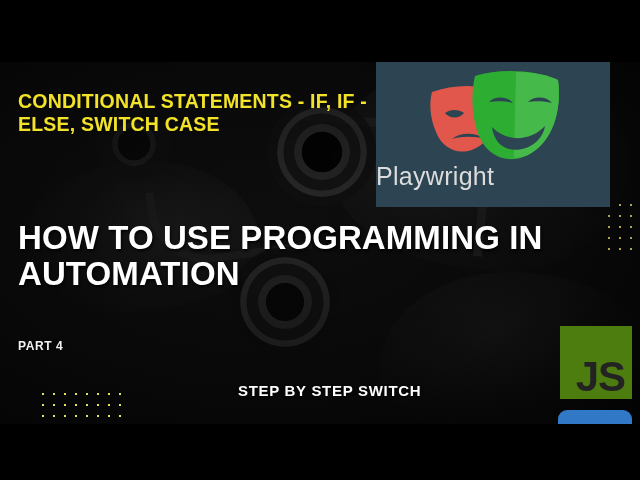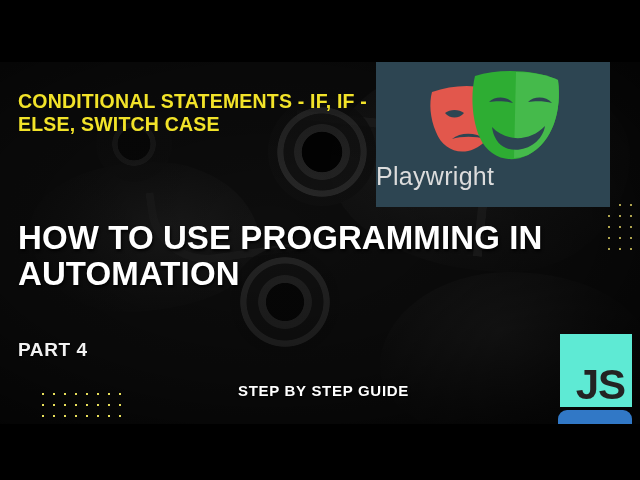--- a/index.html
+++ b/index.html
@@ -135,21 +135,21 @@
     font-size: 33px;
     font-weight: bold;
     line-height: 36px;
     letter-spacing: .1px;
     text-shadow: 1px 2px 3px rgba(0,0,0,.85);
   }
   #part {
     left: 18px;
     top: 277px;
     color: #f2f2f2;
-    font-size: 19px;
+    font-size: 12px;
     font-weight: bold;
     letter-spacing: .6px;
     text-shadow: 0 1px 2px rgba(0,0,0,.8);
   }
   #guide {
     left: 238px;
     top: 320px;
     color: #ffffff;
     font-size: 15px;
     font-weight: bold;
@@ -183,24 +183,24 @@
     color: #dcdcdc;
     font-size: 25px;
     font-weight: normal;
     letter-spacing: .3px;
   }
 
   
   #js-badge {
     position: absolute;
     left: 560px;
-    top: 272px;
+    top: 264px;
     width: 72px;
     height: 73px;
-    background: #5eead4;
+    background: #4d7c0f;
     z-index: 30;
   }
   #js-badge .lbl {
     position: absolute;
     right: 7px;
     bottom: 1px;
     color: #232323;
     font-size: 42px;
     font-weight: bold;
     line-height: 1;
@@ -251,21 +251,21 @@
     <div class="tex cable"></div>
     <div class="tex cable2"></div>
     <div class="tex ring3"></div>
     <div class="tex ring1"></div>
     <div class="tex ring2"></div>
     <div class="tex vig"></div>
 
     <div class="txt" id="kicker">CONDITIONAL STATEMENTS - IF, IF -ELSE, SWITCH CASE</div>
     <div class="txt" id="headline">HOW TO USE PROGRAMMING IN AUTOMATION</div>
     <div class="txt" id="part">PART 4</div>
-    <div class="txt" id="guide">STEP BY STEP GUIDE</div>
+    <div class="txt" id="guide">STEP BY STEP SWITCH</div>
 
     <div class="dots" id="dots-left">
       <i></i>
         <i></i>
         <i></i>
         <i></i>
         <i></i>
         <i></i>
         <i></i>
         <i></i>

